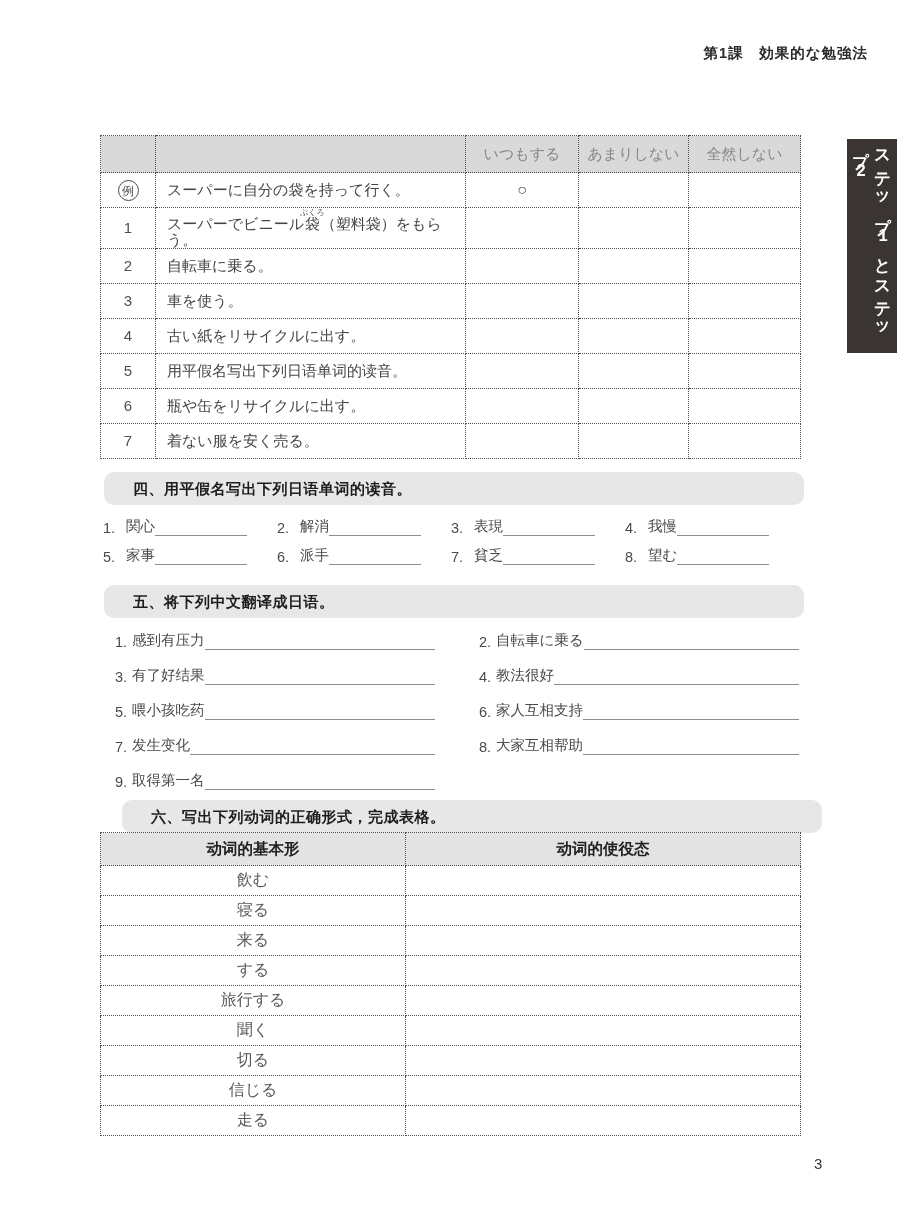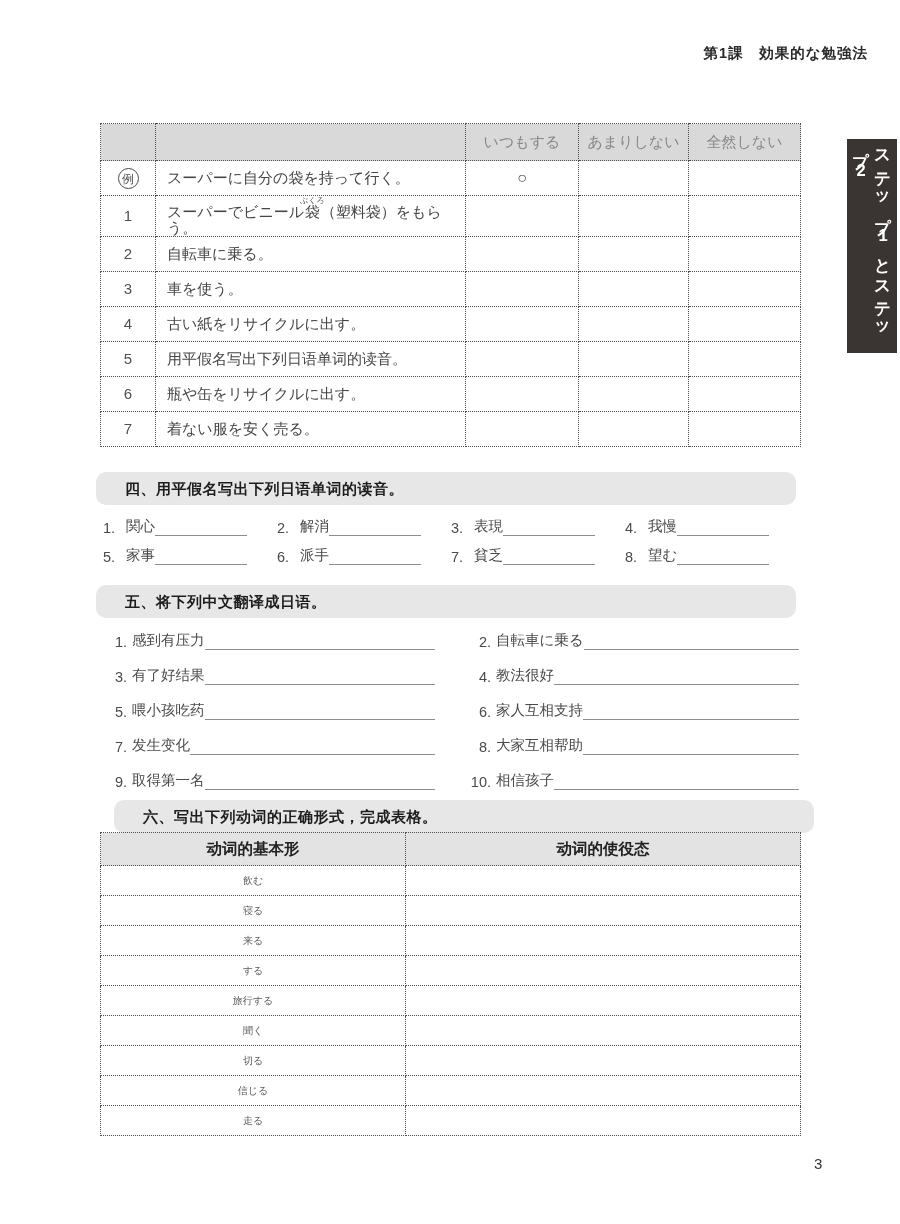--- a/index.html
+++ b/index.html
@@ -20,41 +20,41 @@
   .side-tab {
     position:absolute; top:139px; right:3px; width:50px; height:214px;
     background:#3a3533; color:#ffffff;
     display:flex; align-items:center; justify-content:center;
     writing-mode:vertical-rl; text-orientation:upright;
     font-size:16.5px; font-weight:bold; letter-spacing:3px;
   }
 
   
   table.survey {
-    position:absolute; left:100px; top:123px; width:700px;
+    position:absolute; left:100px; top:135px; width:700px;
     border-collapse:collapse; table-layout:fixed;
   }
   table.survey th, table.survey td { border:1px dotted #4d4d4d; }
   table.survey thead tr { height:37px; }
   table.survey tbody tr { height:35px; }
   table.survey thead th {
     background:#d9d9d9; font-weight:normal; color:#878787; font-size:15px;
   }
   td.num-cell { text-align:center; color:#4f4f4f; font-size:15px; }
   td.sent-cell { padding-left:11px; color:#454545; font-size:15px; line-height:1.05; }
   td.ans-cell { text-align:center; color:#4f4f4f; font-size:16px; }
   .ex-circle {
     display:inline-block; width:21px; height:21px; line-height:20px;
     border:1px solid #4a4a4a; border-radius:50%; font-size:12px; text-align:center;
   }
   ruby rt { font-size:8px; color:#4f4f4f; }
 
   
   .section-bar {
-    position:absolute; left:96px; width:700px; height:33px;
+    position:absolute; left:104px; width:700px; height:33px;
     background:#e7e7e7; border-radius:10px;
     font-size:15px; font-weight:bold; color:#1d1d1d;
     line-height:33px; padding-left:29px; letter-spacing:0.5px;
   }
   #sec4-bar { top:472px; }
   #sec5-bar { top:585px; }
   #sec6-bar { top:800px;margin-left:18px; }
 
   
   .sec4-items {
@@ -76,21 +76,21 @@
 
   
   table.verbs {
     position:absolute; left:100px; top:832px; width:700px;
     border-collapse:collapse; table-layout:fixed;
   }
   table.verbs th, table.verbs td { border:1px dotted #4d4d4d; }
   table.verbs thead tr { height:33px;font-family:Liberation Mono, monospace; }
   table.verbs tbody tr { height:30px; }
   table.verbs thead th { background:#e3e3e3; font-size:15.5px; font-weight:bold; color:#222; }
-  td.verb-cell { text-align:center; color:#5a5a5a; font-size:10px; }
+  td.verb-cell { text-align:center; color:#5a5a5a; font-size:16px; }
 
   .page-number {
     position:absolute; left:814px; top:1155px; font-size:15px; color:#333;
   }
 </style>
 </head>
 <body>
 
 <div class="page">
 
@@ -261,25 +261,20 @@
     <div class="q5">
         <span class="qnum">8.</span>
         <span class="qterm">大家互相帮助</span>
         <span class="blank5"></span>
       </div>
     <div class="q5">
         <span class="qnum">9.</span>
         <span class="qterm">取得第一名</span>
         <span class="blank5"></span>
       </div>
-    <div class="q5">
-        <span class="qnum">10.</span>
-        <span class="qterm">相信孩子</span>
-        <span class="blank5"></span>
-      </div>
   </div>
 
   <div class="section-bar" id="sec6-bar">六、写出下列动词的正确形式，完成表格。</div>
   <table class="verbs">
     <colgroup>
         <col style="width:305px">
         <col style="width:395px">
       </colgroup>
     <thead>
       <tr>

